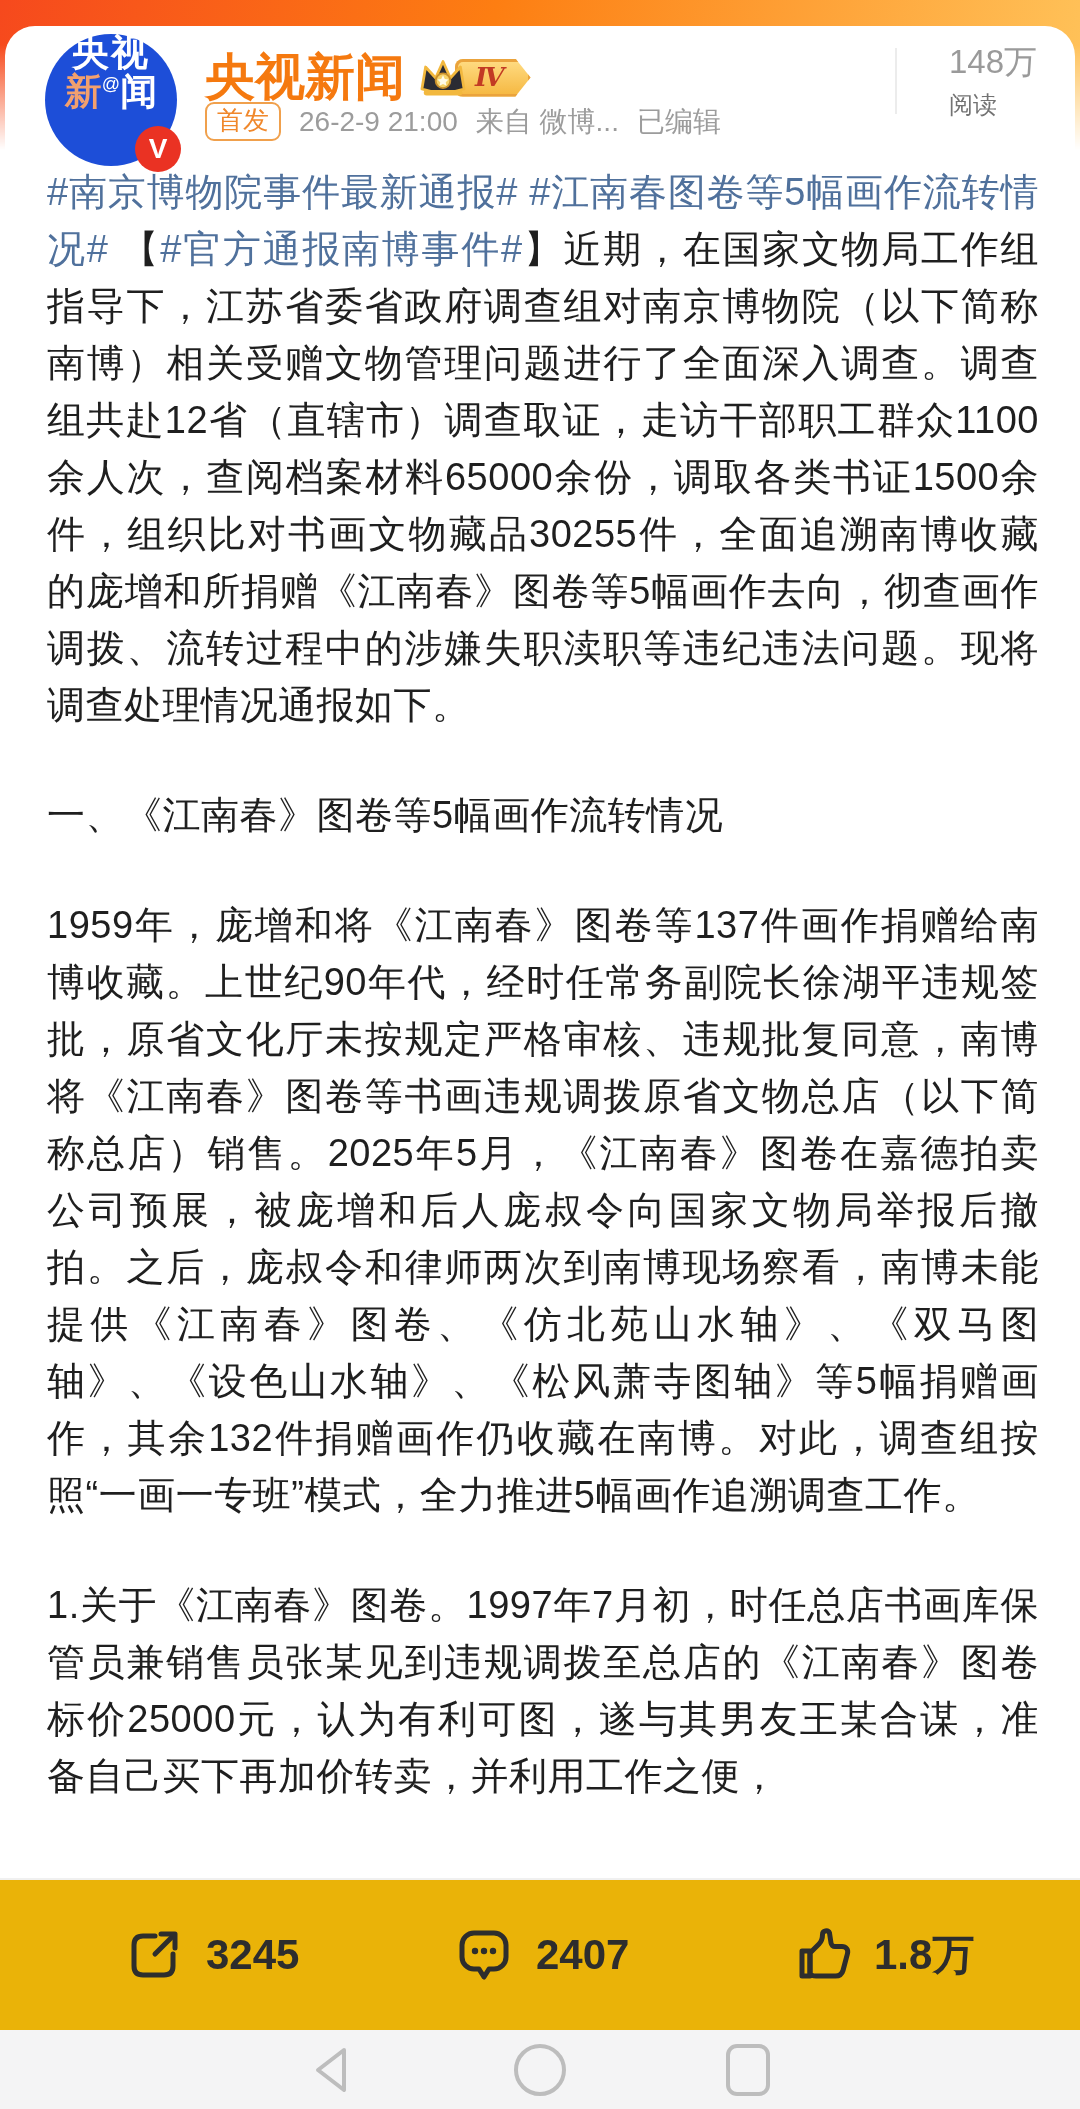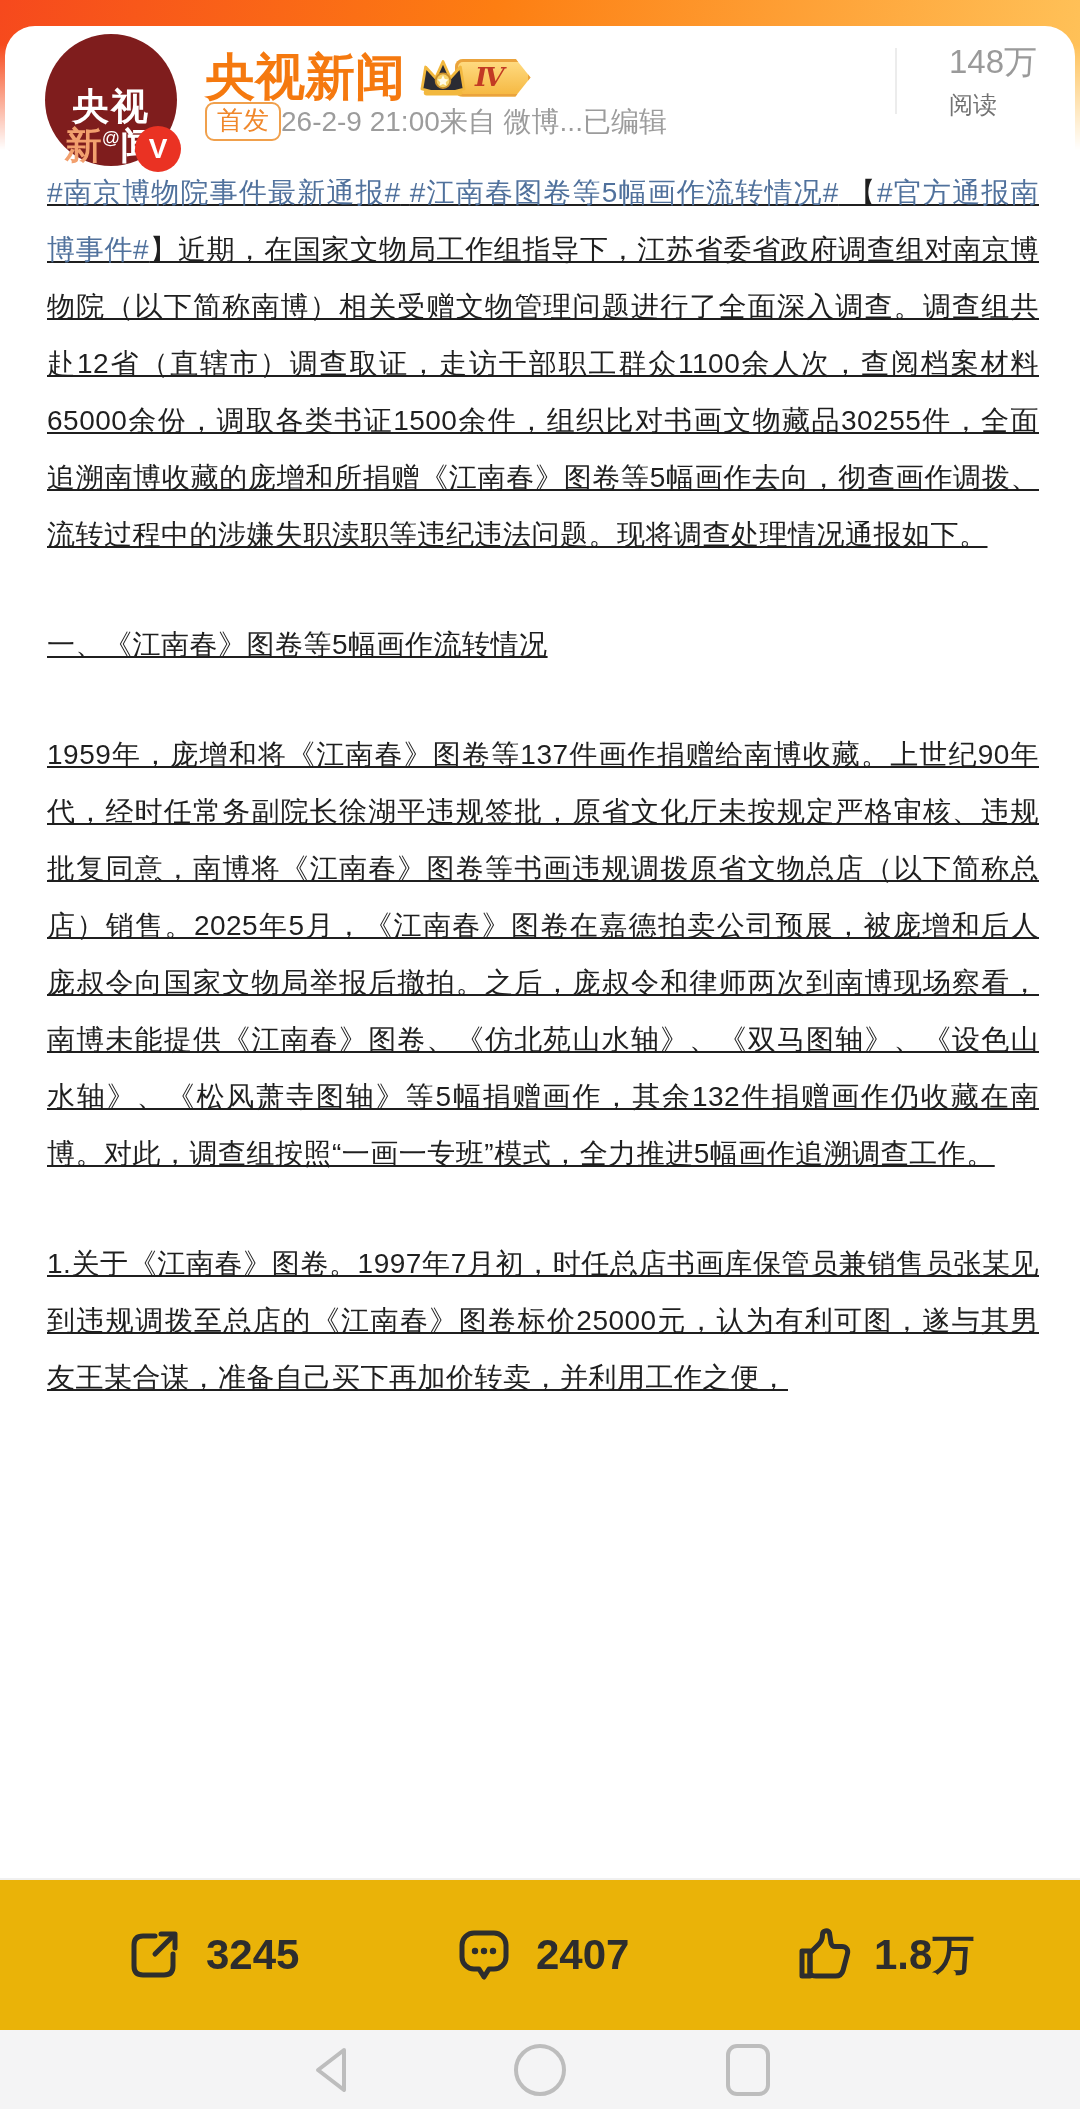--- a/index.html
+++ b/index.html
@@ -10,54 +10,54 @@
   .top-band{position:absolute;top:0;left:0;right:0;height:150px;
     background:linear-gradient(100deg,#f6491d 0%,#fd7e12 45%,#ffc35a 100%);
     -webkit-mask-image:linear-gradient(180deg,#000 30%,rgba(0,0,0,0) 100%);
             mask-image:linear-gradient(180deg,#000 30%,rgba(0,0,0,0) 100%);}
 
   .card{position:absolute;top:26px;left:5px;right:5px;bottom:0;background:#fff;
     border-radius:30px 30px 0 0;}
 
   
   .avatar{position:absolute;left:40px;top:8px;width:132px;height:132px;border-radius:50%;
-    background:#7f1d1d;display:flex;flex-direction:column;align-items:center;justify-content:flex-end;
+    background:#1d4ed8;display:flex;flex-direction:column;align-items:center;justify-content:flex-start;
     line-height:1.05;}
   .avatar .l1{color:#fff;font-size:37px;font-weight:700;letter-spacing:2px;}
   .avatar .l2{color:#fff;font-size:37px;font-weight:700;letter-spacing:0;}
   .avatar .l2 .xin{color:#f2a06e;}
   .avatar .l2 .at{font-size:18px;vertical-align:14px;color:#fff;font-weight:400;}
   .vbadge{position:absolute;right:-4px;bottom:-6px;width:46px;height:46px;border-radius:50%;
     background:#ea3223;color:#fff;font-weight:700;font-size:28px;display:flex;align-items:center;justify-content:center;}
 
   .name-row{position:absolute;left:200px;top:18px;display:flex;align-items:center;gap:12px;}
   .username{color:#f5790f;font-size:50px;font-weight:700;}
   .vip{display:flex;align-items:center;position:relative;}
   .crown{width:52px;height:44px;margin-right:-14px;position:relative;z-index:2;}
   .vip-tag{height:38px;padding:0 26px 0 20px;background:linear-gradient(180deg,#ffdd85,#f5b63e);
     border-radius:8px;display:flex;align-items:center;
     clip-path:polygon(0 0,80% 0,100% 50%,80% 100%,0 100%);
     box-shadow:inset 0 0 0 3px #eaa33c;}
   .vip-tag span{color:#c23b24;font-size:26px;font-weight:700;font-family:"Liberation Serif","DejaVu Serif",serif;font-style:italic;}
 
-  .meta-row{position:absolute;left:200px;top:76px;display:flex;align-items:center;}
+  .meta-row{position:absolute;left:200px;top:76px;display:flex;align-items:center;gap:18px;}
   .first-badge{color:#f0882c;border:2px solid #f0a04c;border-radius:9px;font-size:26px;
     padding:1px 10px 3px;line-height:1.2;}
   .meta{color:#9c9c9c;font-size:28px;}
 
   .read{position:absolute;right:38px;top:14px;}
   .read::before{content:'';position:absolute;left:-54px;top:8px;height:66px;width:2px;background:#ececec;}
   .read .num{color:#9a9a9a;font-size:33px;}
   .read .lbl{color:#737373;font-size:24px;margin-top:4px;}
 
   
   .content{position:absolute;left:0;top:138px;width:100%;height:1714px;overflow:hidden;
     padding:0 36px 0 42px;box-sizing:border-box;
-    font-size:28px;line-height:57px;color:#1f1f1f;letter-spacing:0.5px;
-    text-align:justify;text-decoration:underline;}
+    font-size:38px;line-height:57px;color:#1f1f1f;letter-spacing:0.5px;
+    text-align:justify;}
   .content p{margin:0 0 53px 0;}
   .taglink{color:#50719c;}
 
   .hdivider{position:absolute;left:0;right:0;top:1878px;height:2px;background:#f0f0f0;}
 
   
   .action-bar{position:absolute;left:0;top:1880px;width:1080px;height:150px;background:#eab308;}
   .action{position:absolute;top:0;height:150px;display:flex;align-items:center;gap:20px;}
   .action svg{display:block;}
   .action .cnt{font-size:42px;font-weight:700;color:#2d2d2d;}

